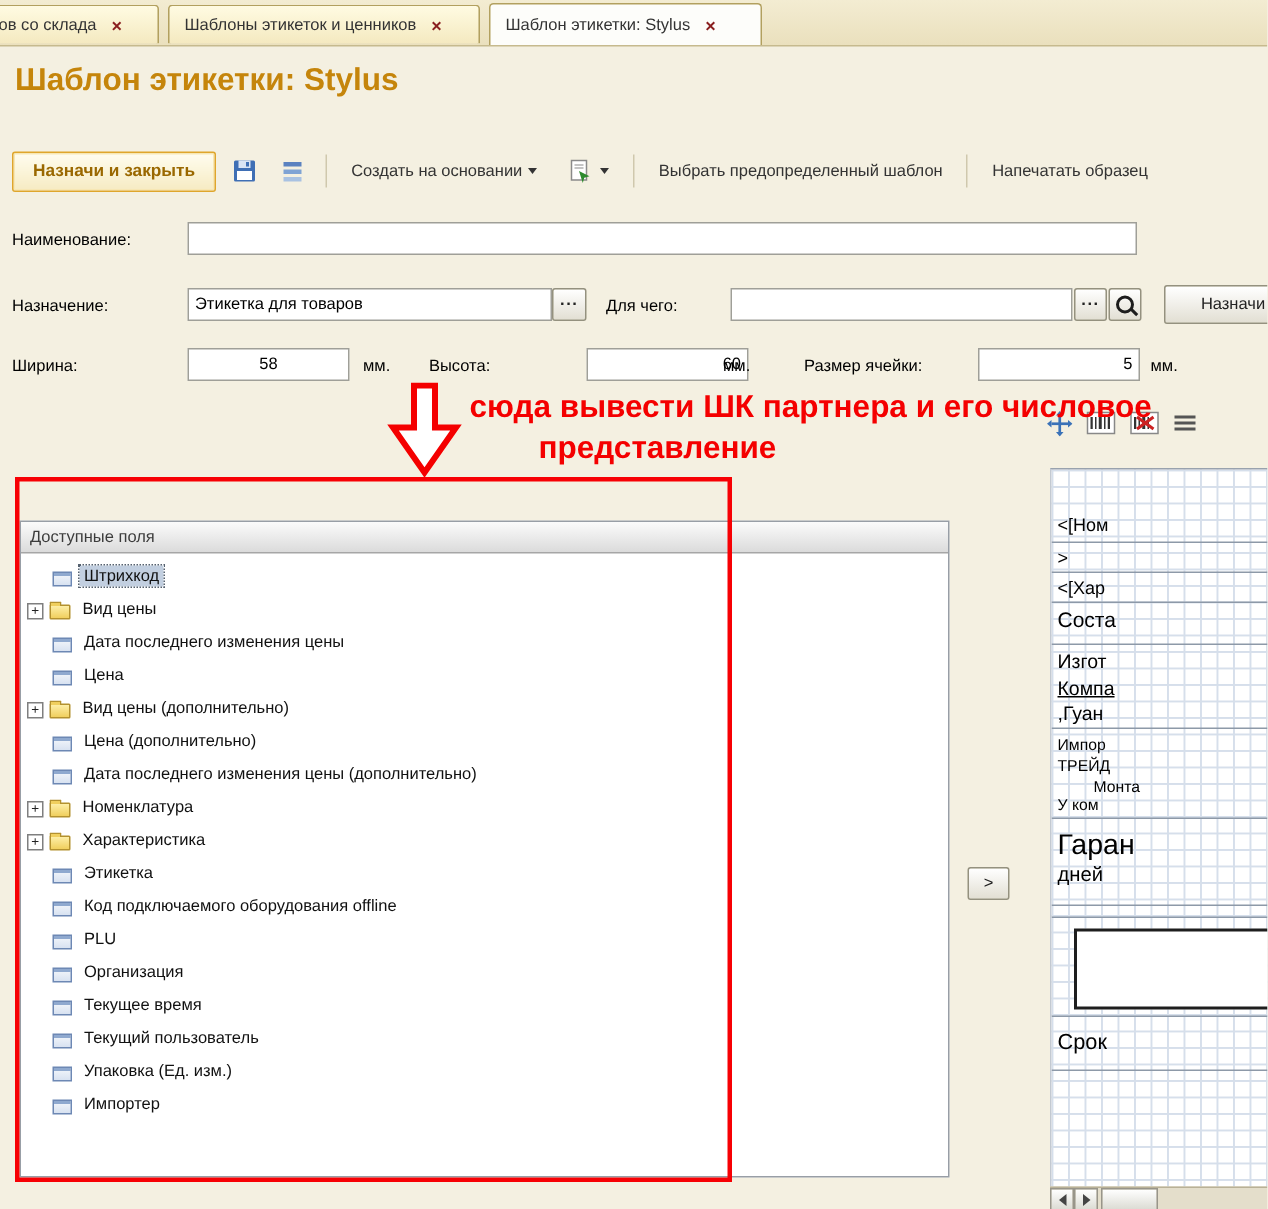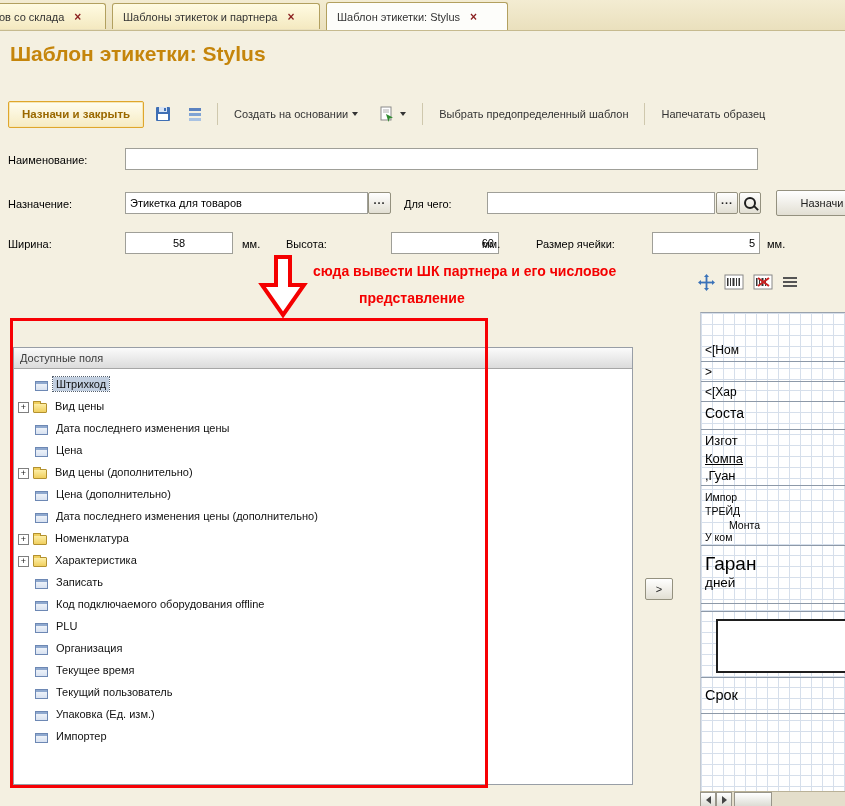--- a/index.html
+++ b/index.html
@@ -38,21 +38,21 @@
   .btn3d{position:absolute;box-sizing:border-box;background:linear-gradient(#ffffff,#e2dfd3);
        border:1px solid #94917f;border-radius:2px;font-size:11px;color:#222;
        display:flex;align-items:center;justify-content:center;font-family:inherit;padding:0;}
   .dots{font-weight:bold;letter-spacing:1px;position:relative;top:-3px;}
   .lens{position:relative;width:8px;height:8px;border:2px solid #1d1d1d;border-radius:50%;display:inline-block;}
   .lens::after{content:"";position:absolute;width:6px;height:2px;background:#1d1d1d;
        transform:rotate(45deg);right:-5px;bottom:-2px;}
 
   
   .ann{position:absolute;left:313px;top:258px;z-index:7;color:#f40000;font-weight:bold;
-       font-size:14px;line-height:27px;white-space:nowrap;}
+       font-size:21px;line-height:27px;white-space:nowrap;}
   .ann2{margin-left:46px;}
   .arrow{position:absolute;left:255px;top:255px;z-index:7;}
   .redrect{position:absolute;left:10px;top:318px;width:478px;height:470px;border:3px solid #f70004;
        box-sizing:border-box;z-index:6;pointer-events:none;}
 
   
   .fields{position:absolute;left:13px;top:347px;width:620px;height:438px;background:#fff;
        border:1px solid #989ea6;box-sizing:border-box;z-index:1;}
   .fhead{height:20px;line-height:20px;padding-left:6px;font-size:11px;color:#3c3c3c;
        background:linear-gradient(#fbfbfb,#dbdbdb);border-bottom:1px solid #a6a6a6;}
@@ -95,21 +95,21 @@
 <body>
 
 <div class="canvas">
 
   <div class="tabbar">
     <div class="tab" style="left:-12px;width:118px;">
       <span>ов со склада</span>
       <span class="tab-x">×</span>
     </div>
     <div class="tab" style="left:112px;width:208px;">
-      <span>Шаблоны этикеток и партнера</span>
+      <span>Шаблоны этикеток и ценников</span>
       <span class="tab-x">×</span>
     </div>
     <div class="tab active" style="left:326px;width:182px;">
       <span>Шаблон этикетки: Stylus</span>
       <span class="tab-x">×</span>
     </div>
   </div>
 
   <div class="page-title">Шаблон этикетки: Stylus</div>
 
@@ -231,21 +231,21 @@
         <span class="flbl">Номенклатура</span>
       </div>
       <div class="row">
         <span class="exp">+</span>
         <span class="dic"></span>
         <span class="flbl">Характеристика</span>
       </div>
       <div class="row">
         <span class="sp"></span>
           <span class="fic"></span>
-        <span class="flbl">Записать</span>
+        <span class="flbl">Этикетка</span>
       </div>
       <div class="row">
         <span class="sp"></span>
           <span class="fic"></span>
         <span class="flbl">Код подключаемого оборудования offline</span>
       </div>
       <div class="row">
         <span class="sp"></span>
           <span class="fic"></span>
         <span class="flbl">PLU</span>

